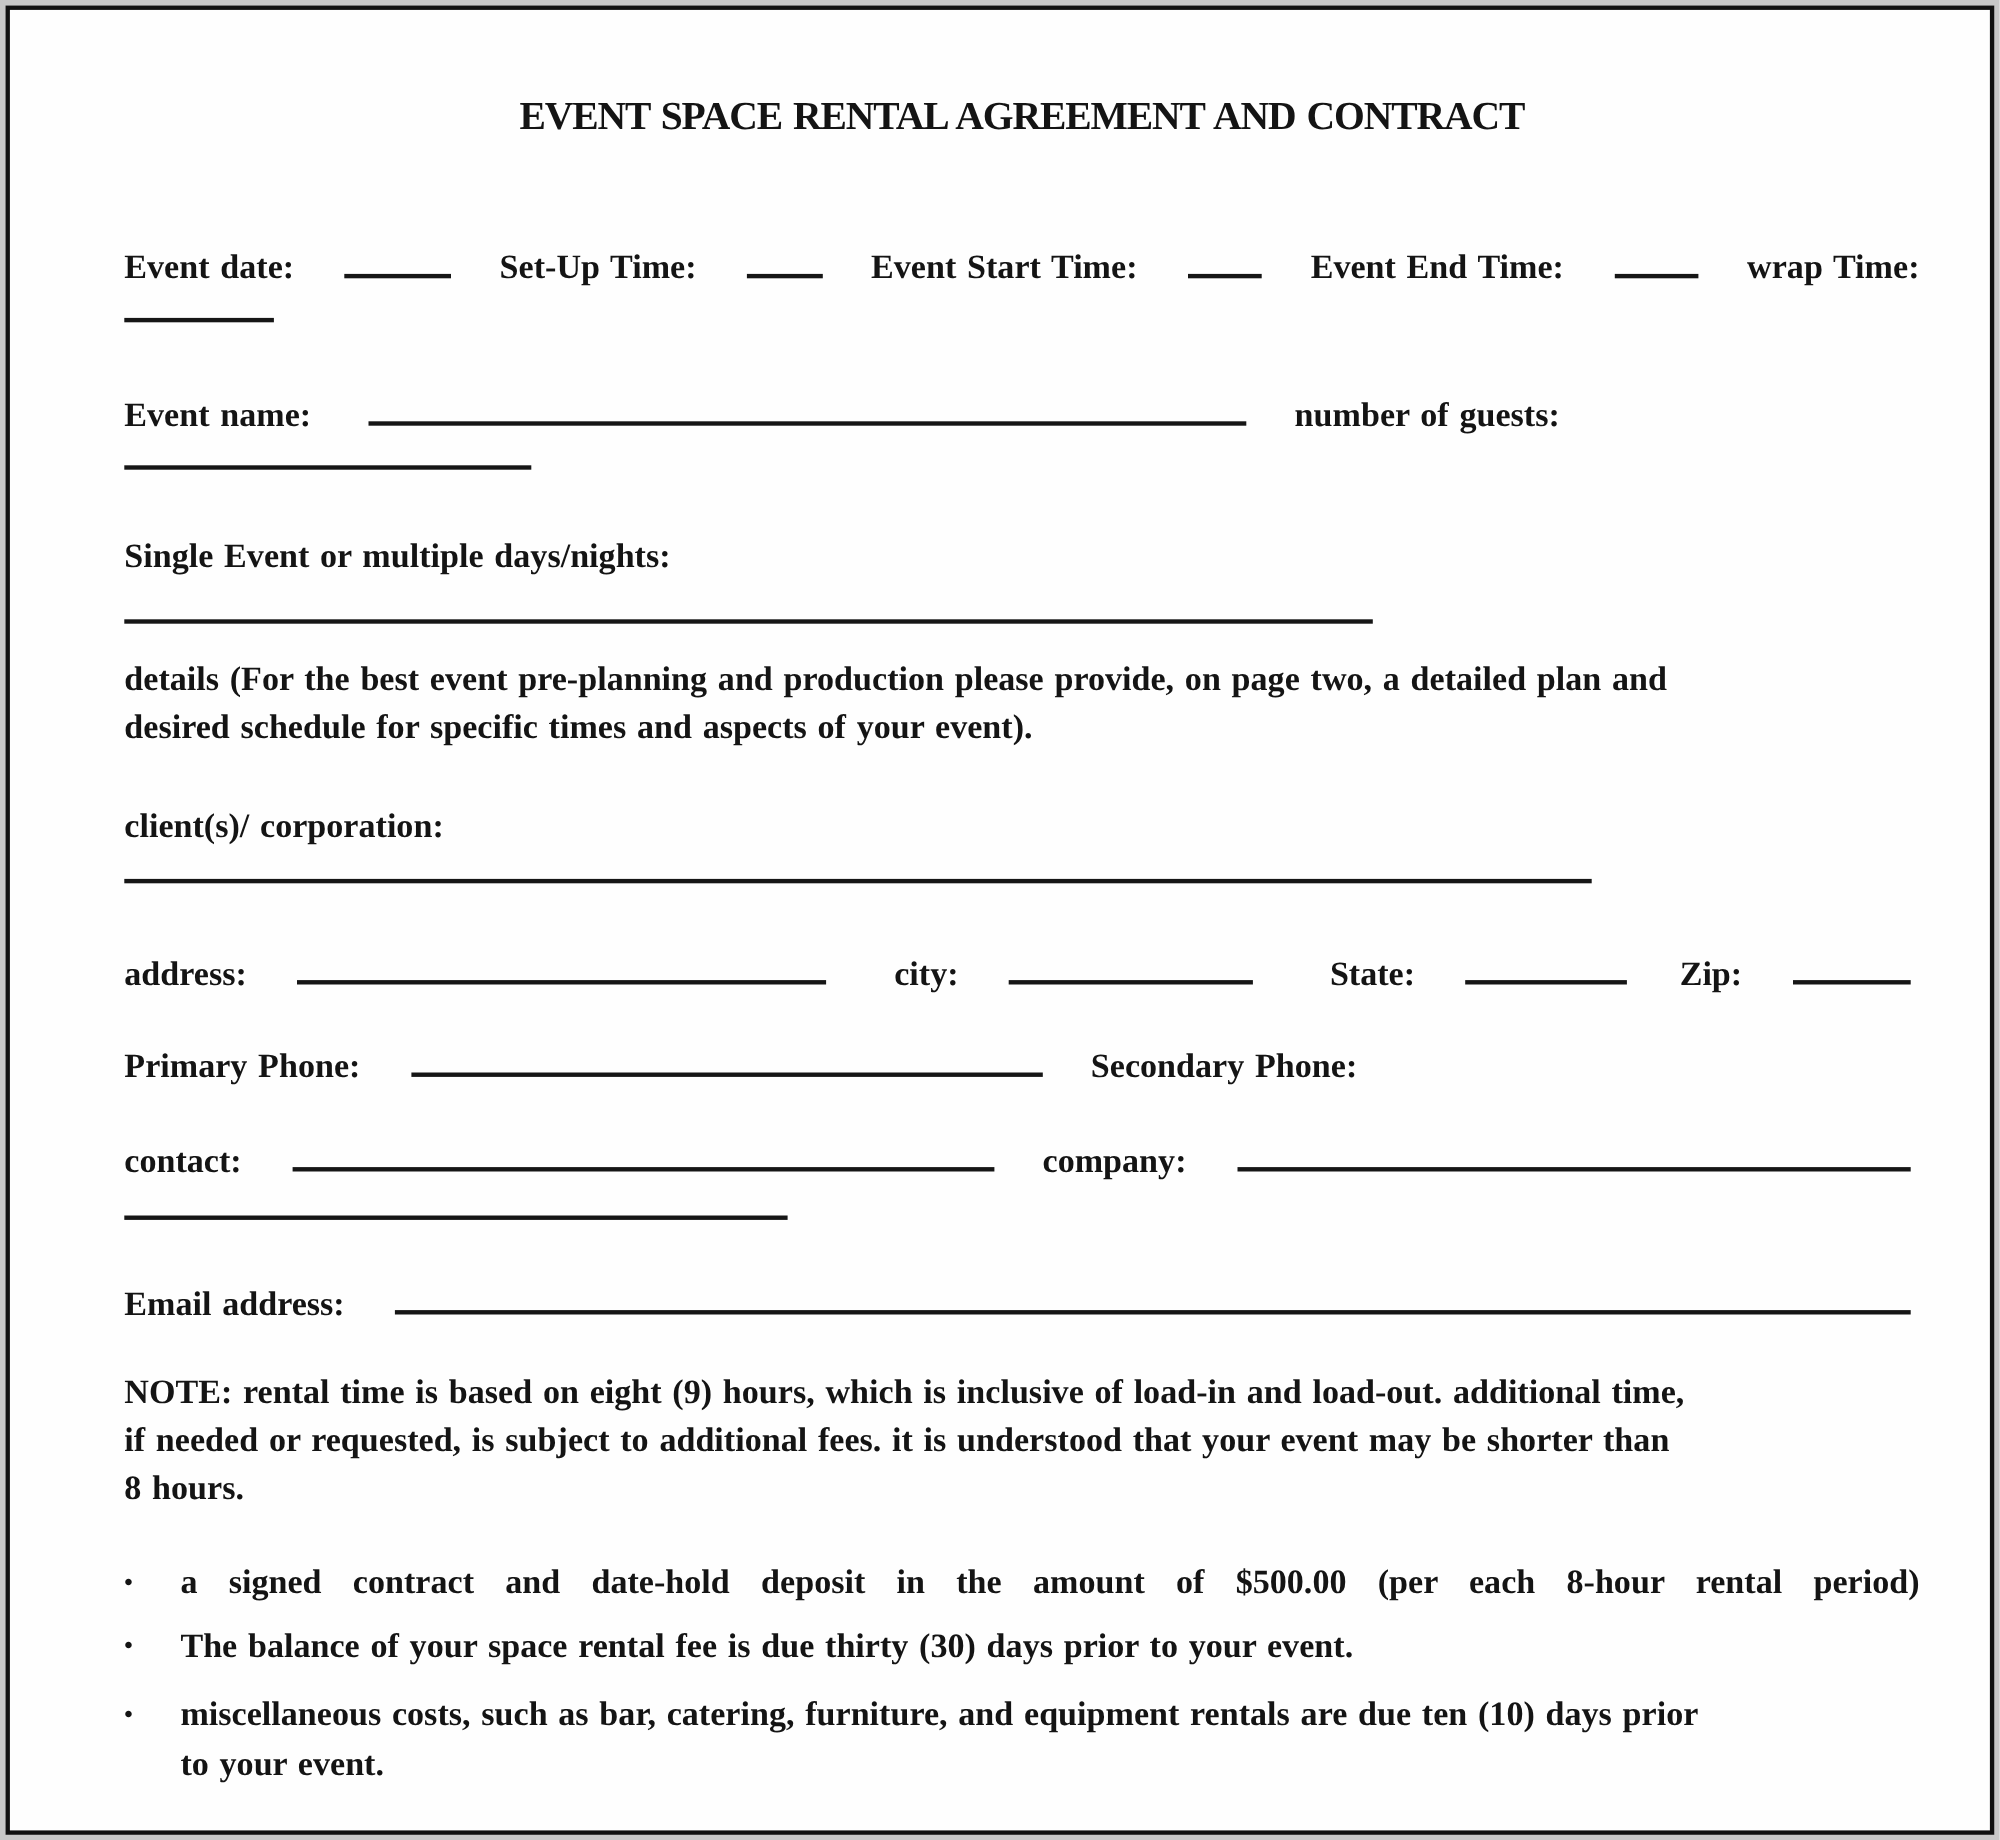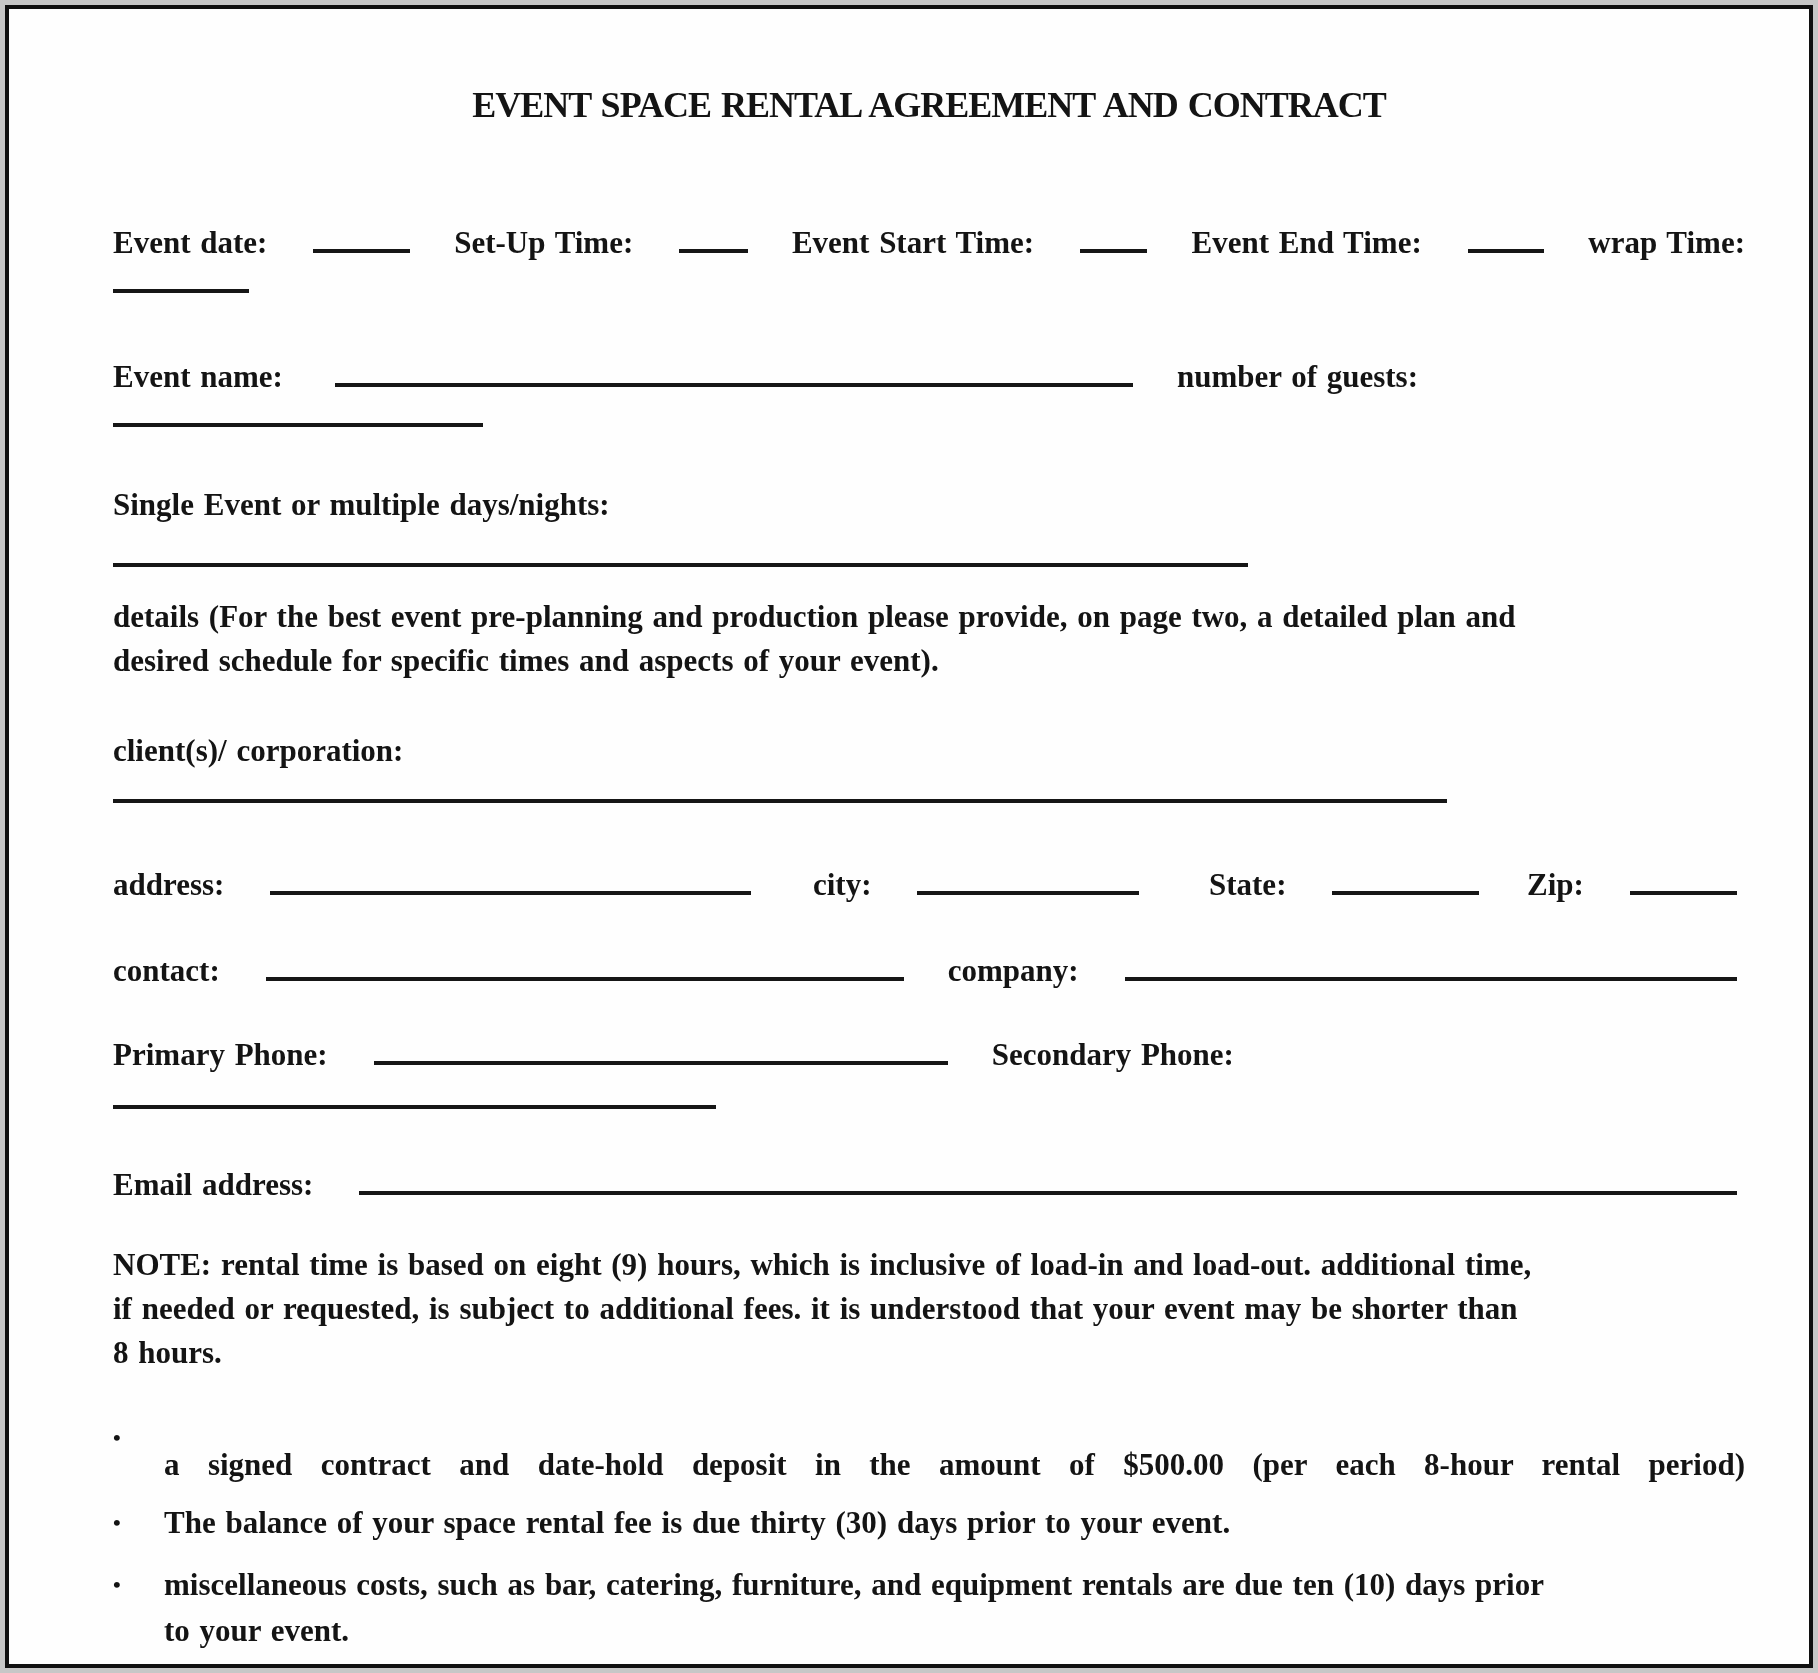--- a/index.html
+++ b/index.html
@@ -41,21 +41,21 @@
   }
   .blank.grow { flex: 1 1 120px; }
   .uline {
     border-bottom: 4px solid #161616;
     height: 0;
   }
   .para div { white-space: nowrap; }
   .bullet { display: flex; align-items: flex-start; }
   .marker { flex: 0 0 51px; font-size: 22px; line-height: 46px; }
   .blines { flex: 1 1 auto; line-height: 46px; }
-  .blines .jline { text-align: justify; text-align-last: justify; margin-top: 27px; }
+  .blines .jline { text-align: justify; text-align-last: justify; }
 </style>
 </head>
 <body>
 
 <div class="frame">
   <div class="page">
 
     <h1 class="title">EVENT SPACE RENTAL AGREEMENT AND CONTRACT</h1>
 
     <div class="row" style="margin-top:94px">
@@ -97,31 +97,31 @@
       <span class="lbl">address:</span>
       <div class="blank" style="flex-basis:538px;margin-right:26px"></div>
       <span class="lbl">city:</span>
       <div class="blank" style="flex-basis:248px;margin-right:34px"></div>
       <span class="lbl">State:</span>
       <div class="blank" style="flex-basis:164px;margin-right:12px"></div>
       <span class="lbl">Zip:</span>
       <div class="blank grow"></div>
     </div>
 
+    <div class="row" style="margin-top:40px">
+      <span class="lbl">Primary Phone:</span>
+      <div class="blank" style="flex-basis:574px"></div>
+      <span class="lbl">Secondary Phone:</span>
+    </div>
+
     <div class="row" style="margin-top:42px">
       <span class="lbl">contact:</span>
       <div class="blank" style="flex-basis:638px"></div>
       <span class="lbl">company:</span>
       <div class="blank grow"></div>
-    </div>
-
-    <div class="row" style="margin-top:40px">
-      <span class="lbl">Primary Phone:</span>
-      <div class="blank" style="flex-basis:574px"></div>
-      <span class="lbl">Secondary Phone:</span>
     </div>
     <div class="uline" style="width:603px;margin-top:28px"></div>
 
     <div class="row" style="margin-top:54px">
       <span class="lbl">Email address:</span>
       <div class="blank grow"></div>
     </div>
 
     <div class="para" style="margin-top:36px">
       <div>NOTE: rental  time is based on eight (9) hours, which is inclusive of load-in and load-out.  additional  time,</div>

